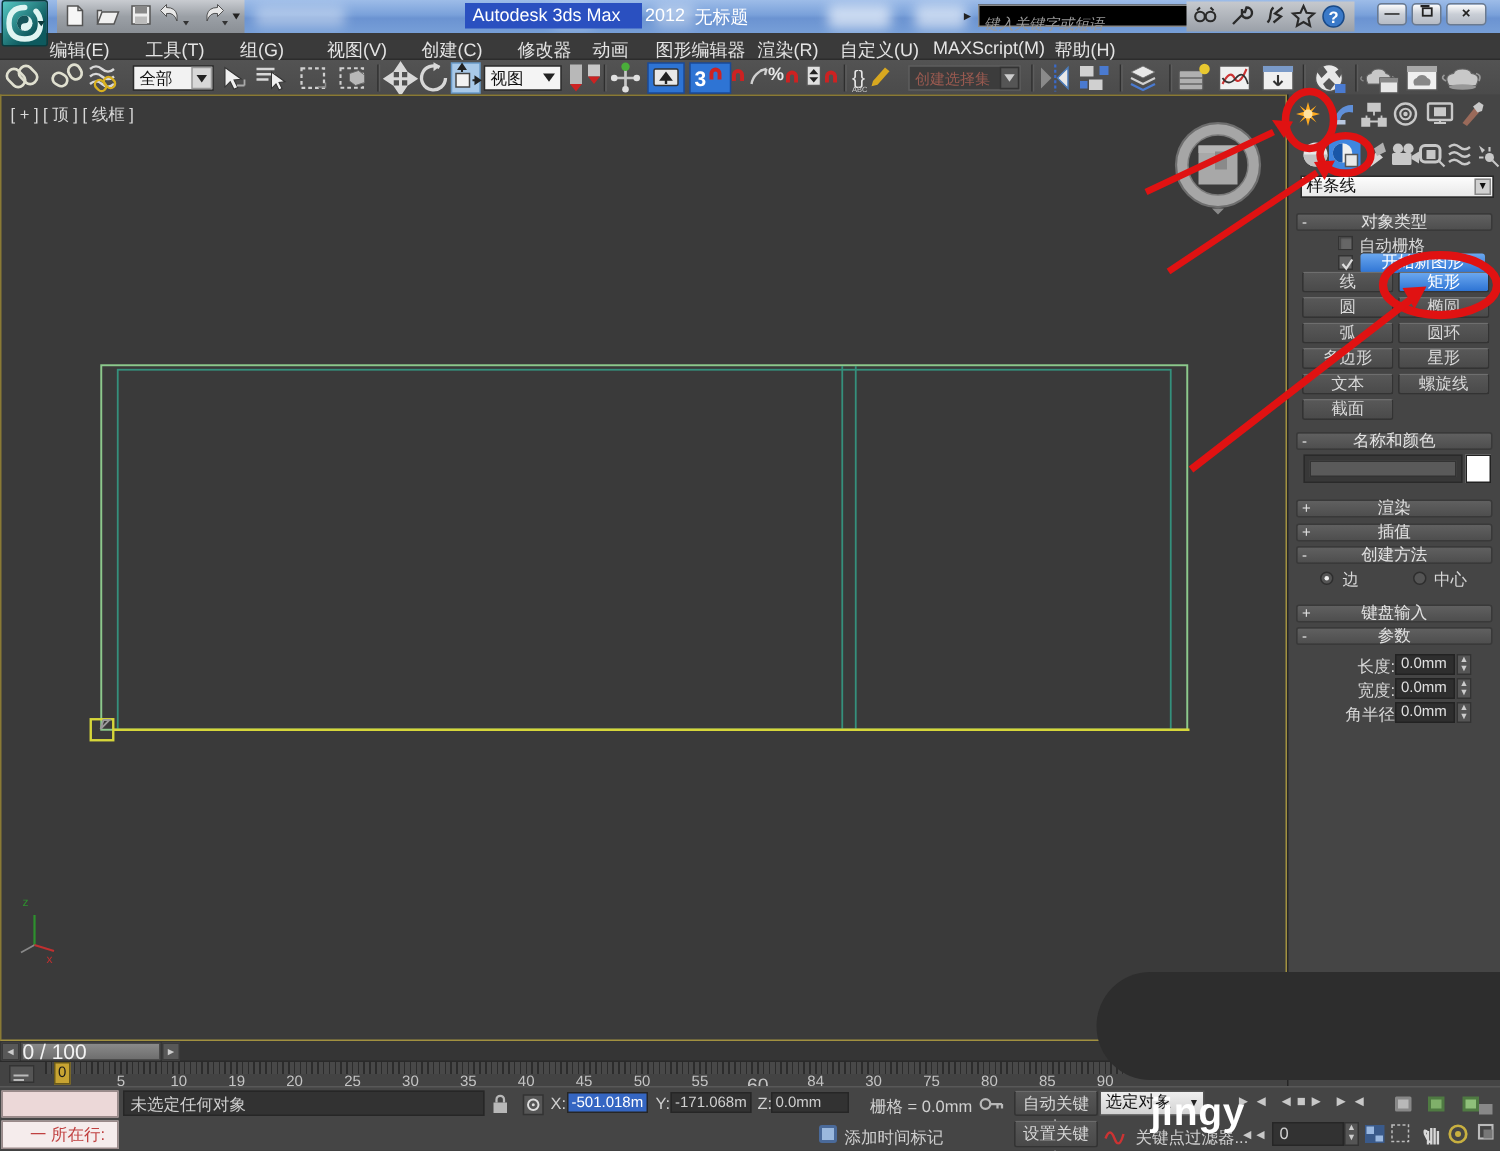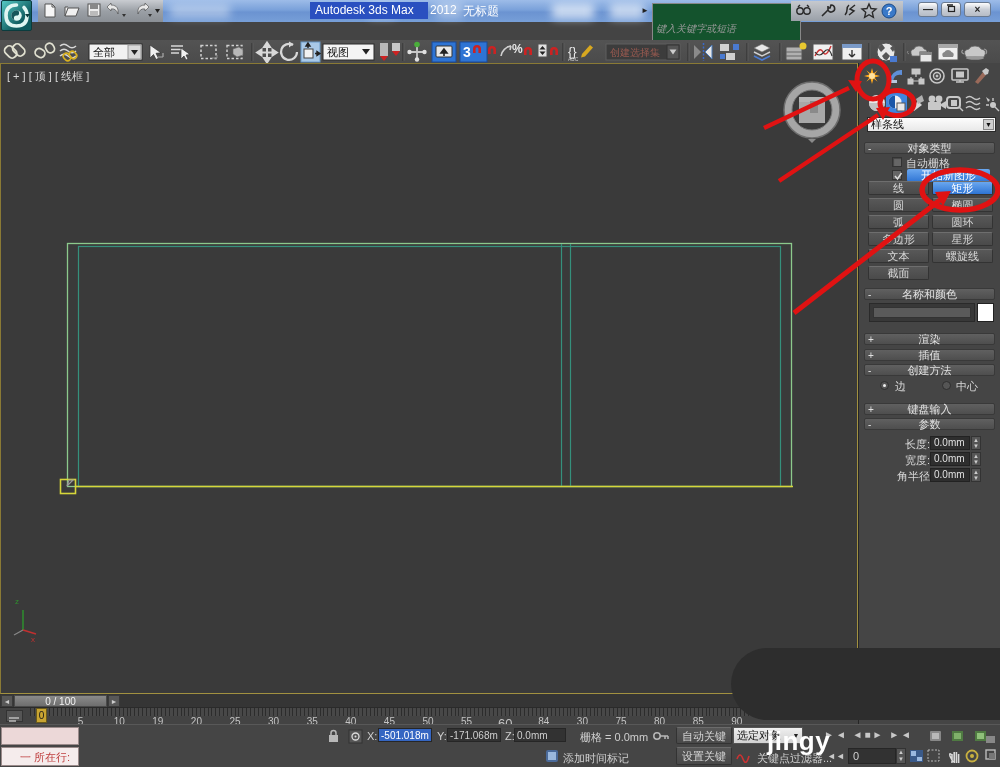--- a/index.html
+++ b/index.html
@@ -5,21 +5,21 @@
 html,body{width:1000px;height:767px;overflow:hidden;background:#444;font-family:"Liberation Sans",sans-serif}
 .abs{position:absolute}
 #stage{position:relative;width:1000px;height:767px}
 
 #title{left:0;top:0;width:1000px;height:22px;background:linear-gradient(#9dbce8 0%,#7aa1da 45%,#6b93d1 55%,#779fd8 100%)}
 .blob{position:absolute;background:#dfe9f7;filter:blur(4px);border-radius:4px;opacity:.85}
 #qat{left:38px;top:0;width:125px;height:22px;background:linear-gradient(#c9ccd1,#9ba0a6 50%,#8a8f95);display:flex;align-items:center;gap:3px;padding-left:4px}
 #logo{left:1px;top:0;width:31px;height:31px;background:linear-gradient(135deg,#56c8c4,#0e5a5e 70%);z-index:30;border-radius:2px;border:1px solid #0a3c3e}
 .ttl{position:absolute;top:3px;font-size:12px;color:#fff}
 #tsel{left:310px;top:2px;width:118px;height:17px;background:#2a50c0}
-#search{left:652px;top:3px;width:149px;height:15px;background:#14532d;border:1px solid #888;font-size:10px;font-style:italic;color:#999;padding:18px 3px}
+#search{left:652px;top:3px;width:149px;height:15px;background:#000000;border:1px solid #888;font-size:10px;font-style:italic;color:#999;padding:5px 3px}
 #sicons{left:791px;top:1px;width:112px;height:20px;background:linear-gradient(#c6c9ce,#9aa0a8);display:flex;align-items:center;justify-content:space-around;color:#333;font-size:12px}
 .winbtn{position:absolute;top:2px;height:15px;background:linear-gradient(#fdfdfd,#c9ced6 50%,#b6bcc6);border:1px solid #6a7a90;border-radius:3px;color:#222;font-size:10px;text-align:center;line-height:13px;font-weight:bold}
 
 #menu{left:0;top:22px;width:1000px;height:18px;background:#3a3a3a;border-bottom:1px solid #2c2c2c}
 .mi{position:absolute;top:3px;font-size:12px;color:#e4e4e4;white-space:nowrap}
 
 #tbar{left:0;top:40px;width:1000px;height:40px;background:linear-gradient(#535353,#454545);border-bottom:1px solid #242424}
 
 #vp{left:0;top:63px;width:858px;height:631px;background:#3a3a3a;border-top:1px solid #8a7a35;border-left:1px solid #8a7a35;border-right:1px solid #a29140;border-bottom:1px solid #a29140}
 #vplabel{left:6px;top:5px;font-size:11px;color:#d8d8d8;letter-spacing:0px}
@@ -110,20 +110,34 @@
           <text x="9" y="13" text-anchor="middle" font-size="11" fill="#fff" font-weight="bold">?</text>
         </g>
 </svg>
 </div>
 <div class="winbtn" style="left:918px;width:20px">—</div>
 <div class="winbtn" style="left:941px;width:20px"><svg width="10" height="9">
         <rect x="2.5" y="2.5" width="6" height="5" fill="none" stroke="#222" stroke-width="1.2"></rect>
         <path d="M1 1 h6" stroke="#222" stroke-width="1.5"></path>
       </svg></div>
 <div class="winbtn" style="left:964px;width:27px">×</div>
+<div class="abs" id="menu">
+<span class="mi" style="left:33px">编辑(E)</span>
+<span class="mi" style="left:97px">工具(T)</span>
+<span class="mi" style="left:160px">组(G)</span>
+<span class="mi" style="left:218px">视图(V)</span>
+<span class="mi" style="left:281px">创建(C)</span>
+<span class="mi" style="left:345px">修改器</span>
+<span class="mi" style="left:395px">动画</span>
+<span class="mi" style="left:437px">图形编辑器</span>
+<span class="mi" style="left:505px">渲染(R)</span>
+<span class="mi" style="left:560px">自定义(U)</span>
+<span class="mi" style="left:622px">MAXScript(M)</span>
+<span class="mi" style="left:703px">帮助(H)</span>
+</div>
 <div class="abs" id="tbar"><svg width="1000" height="23">
 <defs>
           <g id="mag">
             <path d="M0 0 a4 4 0 0 1 8 0 v4 h-2.6 v-4 a1.4 1.4 0 0 0 -2.8 0 v4 H0 z" fill="#cc2222"></path>
           </g>
         </defs>
 <g stroke="#e0e0d0" stroke-width="1.8" fill="none">
 <rect x="6" y="6" width="9" height="13" rx="4" transform="rotate(-45 10 12)"></rect>
 <rect x="14" y="4" width="9" height="13" rx="4" transform="rotate(-45 18 10)"></rect>
 <rect x="36" y="8" width="8" height="10" rx="4" transform="rotate(-60 40 13)"></rect>
@@ -410,21 +424,21 @@
       <div class="spin" style="left:112px;top:373px">▲<br>▼</div>
 <span class="plabel" style="left:46px;top:390px">宽度:</span>
       <div class="pfield" style="left:71px;top:389px;width:40px;height:14px">0.0mm</div>
       <div class="spin" style="left:112px;top:389px">▲<br>▼</div>
 <span class="plabel" style="left:38px;top:406px">角半径:</span>
       <div class="pfield" style="left:71px;top:405px;width:40px;height:14px">0.0mm</div>
       <div class="spin" style="left:112px;top:405px">▲<br>▼</div>
 </div>
 <div class="abs" id="tslider">
 <div class="abs" style="left:1px;top:1px;width:12px;height:12px;background:#585858;border:1px solid #3a3a3a;color:#ccc;font-size:7px;text-align:center;line-height:11px">◄</div>
-<div class="abs" style="left:14px;top:1px;width:93px;height:12px;background:linear-gradient(#8a8a8a,#6e6e6e);border:1px solid #4a4a4a;color:#f2f2f2;font-size:10px;text-align:center;line-height:11px">0 / 100</div>
+<div class="abs" style="left:14px;top:1px;width:93px;height:12px;background:linear-gradient(#8a8a8a,#6e6e6e);border:1px solid #4a4a4a;color:#f2f2f2;font-size:14px;text-align:left;line-height:11px">0 / 100</div>
 <div class="abs" style="left:108px;top:1px;width:12px;height:12px;background:#585858;border:1px solid #3a3a3a;color:#ccc;font-size:7px;text-align:center;line-height:11px">►</div>
 </div>
 <div class="abs" id="trackbar">
 <div class="abs" style="left:6px;top:2px;width:17px;height:12px;background:#555;border:1px solid #333"><svg width="15" height="10">
           <path d="M2 3 h10 M2 6 h7" stroke="#bbb" stroke-width="1.3"></path>
         </svg></div>
 <div class="abs" style="left:30px;top:0;width:828px;height:8px;background:repeating-linear-gradient(90deg,#2c2c2c 0px,#2c2c2c 1px,#484848 1px,#484848 3.86px)"></div>
 <div class="abs" style="left:36px;top:0;width:11px;height:15px;background:#c8a432;border:1px solid #6a5a1a;color:#1a1a1a;font-size:10px;text-align:center;line-height:14px">0</div>
 <div id="rnums" style="position:absolute;left:0;top:0;width:858px;height:16px">
         <span style="position:absolute;top:8px;left:80.6px;transform:translateX(-50%);color:#c4c4c4;font-size:10px">5</span>
@@ -443,20 +457,21 @@
         <span style="position:absolute;top:8px;left:582.4px;transform:translateX(-50%);color:#c4c4c4;font-size:10px">30</span>
         <span style="position:absolute;top:8px;left:621.0px;transform:translateX(-50%);color:#c4c4c4;font-size:10px">75</span>
         <span style="position:absolute;top:8px;left:659.6px;transform:translateX(-50%);color:#c4c4c4;font-size:10px">80</span>
         <span style="position:absolute;top:8px;left:698.2px;transform:translateX(-50%);color:#c4c4c4;font-size:10px">85</span>
         <span style="position:absolute;top:8px;left:736.8px;transform:translateX(-50%);color:#c4c4c4;font-size:10px">90</span>
       </div>
 </div>
 <div class="abs" id="status">
 <div class="abs" style="left:1px;top:2px;width:78px;height:18px;background:#ecd8d8;border:1px solid #9a8a8a"></div>
 <div class="abs" style="left:1px;top:22px;width:78px;height:19px;background:#f5ecec;border:1px solid #9a8a8a;color:#c04040;font-size:11px;line-height:18px"><span style="margin-left:18px">一 所在行:</span><span style="float:right;margin-right:2px">&lt;</span></div>
+<div class="sfield" style="left:82px;top:2px;width:241px;height:17px">未选定任何对象</div>
 <svg class="abs" style="left:327px;top:3px" width="40" height="16">
         <rect x="2" y="7" width="9" height="7" fill="#b8b8b8"></rect>
         <path d="M4 7 v-2 a2.5 2.5 0 0 1 5 0 v2" fill="none" stroke="#b8b8b8" stroke-width="1.5"></path>
         <rect x="22" y="2" width="13" height="13" fill="#565656" stroke="#333"></rect>
         <circle cx="28.5" cy="8.5" r="3.5" fill="none" stroke="#ddd" stroke-width="1.3"></circle>
         <circle cx="28.5" cy="8.5" r="1" fill="#ddd"></circle>
       </svg>
 <span class="stext" style="left:367px;top:5px">X:</span>
       <div class="sfield" style="left:378px;top:3px;width:54px;height:14px;background:#3566c2;color:#fff;font-size:10px;padding:0 2px;line-height:13px">-501.018m</div>
 <span class="stext" style="left:437px;top:5px">Y:</span>

